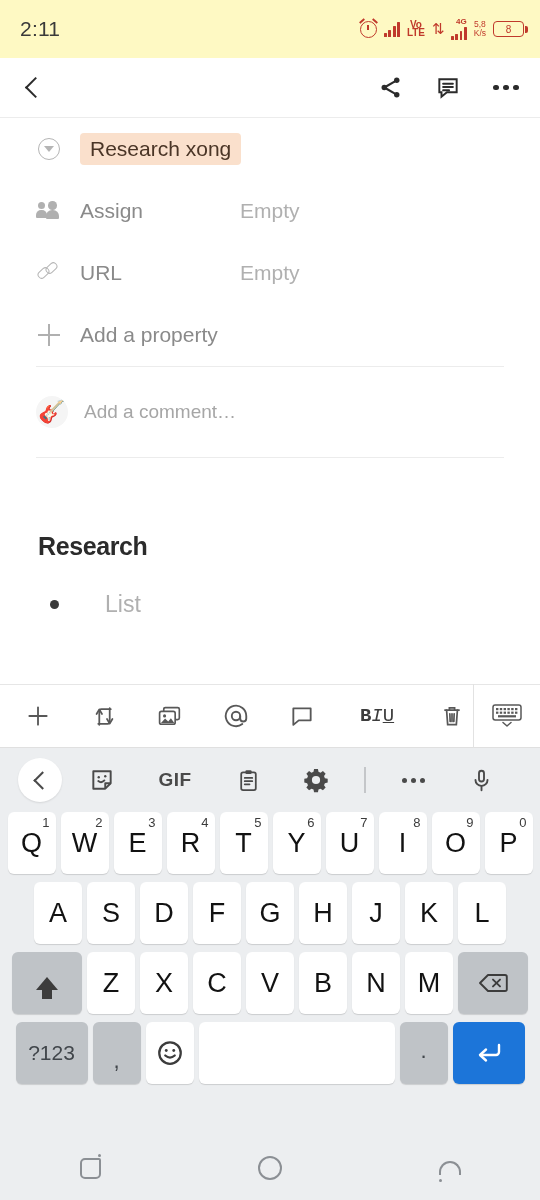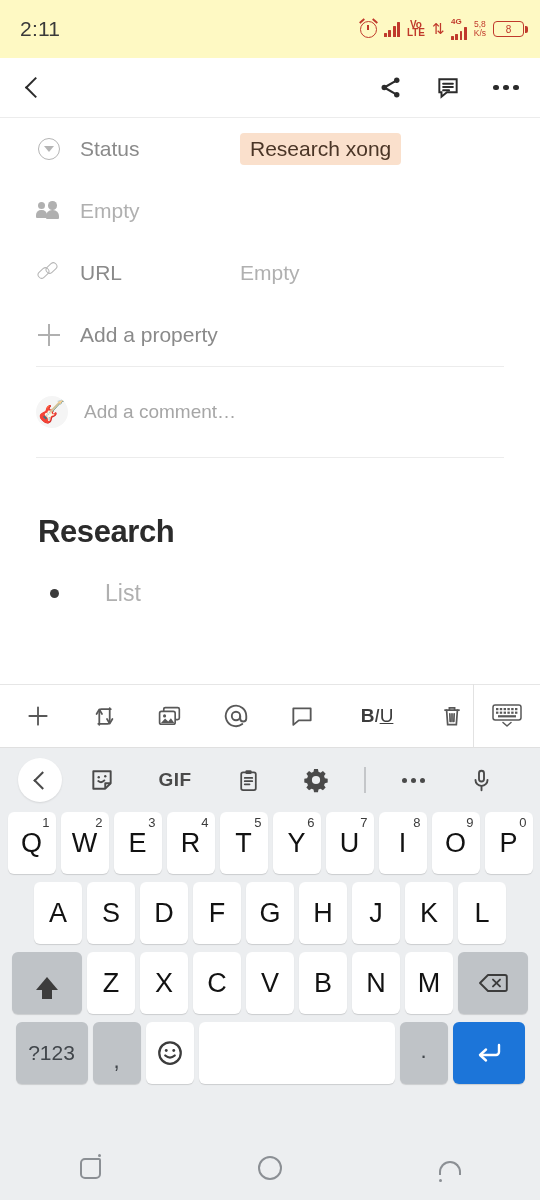--- a/index.html
+++ b/index.html
@@ -104,21 +104,21 @@
   }
   .avatar{
     width:32px;height:32px;border-radius:50%;margin-right:16px;
     background:#f5f5f5;display:flex;align-items:center;justify-content:center;
     font-size:22px;line-height:1;overflow:hidden;
   }
   .comment-ph{font-size:19px;color:#a6a6a6;}
 
   
   .doc{padding:56px 38px 0 38px;}
-  .doc-h1{font-size:31px;font-weight:bold;color:#2b2b2b;letter-spacing:-.4px;}
+  .doc-h1{font-size:25px;font-weight:bold;color:#2b2b2b;letter-spacing:-.4px;margin-top:18px;}
   .bullet-row{display:flex;align-items:center;margin-top:30px;padding-left:12px;gap:24px;}
   .bullet{width:9px;height:9px;border-radius:50%;background:#3a3a3a;margin-right:22px;}
   .bullet-text{font-size:23px;color:#b0b0b0;}
 
   
   .edtoolbar{
     position:absolute;left:0;top:684px;width:540px;height:64px;
     background:#fff;border-top:1px solid #e6e6e6;border-bottom:1px solid #e0e0e0;
     display:flex;align-items:center;
   }
@@ -217,21 +217,21 @@
     </div>
     <div class="si">
       <div class="volte">
         <div>Vo</div>
         <div>LTE</div>
       </div>
     </div>
     <div class="si">
       <div class="arrows">⇅</div>
     </div>
-    <div class="si" style="flex-direction:column;align-items:flex-start;">
+    <div class="si" style="flex-direction:column;align-items:flex-end;">
       <div class="g4">4G</div>
       <div class="bars" style="height:13px;">
           <span style="height:4px"></span>
           <span style="height:6px"></span>
           <span style="height:9px"></span>
           <span style="height:13px"></span>
         </div>
     </div>
     <div class="si">
       <div class="kbs">
@@ -274,33 +274,33 @@
     </div>
   </div>
 </div>
 
 <div class="content">
 
   <div class="prop-row">
     <div class="prop-ic">
         <div class="ic-select"></div>
       </div>
-    <div class="prop-label">Status</div>
     <div class="badge">Research xong</div>
   </div>
 
   <div class="prop-row">
     <div class="prop-ic">
       <div class="ic-people">
           <i class="h1"></i>
           <i class="h2"></i>
           <i class="b1"></i>
           <i class="b2"></i>
         </div>
     </div>
+    <div class="prop-label">Assign</div>
     <div class="prop-val">Empty</div>
   </div>
 
   <div class="prop-row">
     <div class="prop-ic">
       <div class="ic-link">
           <i class="l1"></i>
           <i class="l2"></i>
         </div>
     </div>
@@ -367,21 +367,21 @@
         <path d="M15.6 12 v2.1 a2.6 2.6 0 0 0 5.2 0 V12 a8.8 8.8 0 1 0 -3.4 6.9" stroke-linecap="round"></path>
       </svg>
     </div>
 
     <div class="tb">
       <svg width="26" height="26" viewBox="0 0 24 24" fill="none" stroke="#585858" stroke-width="1.7" stroke-linejoin="round">
         <path d="M4 5 h16 v11 h-11 l-5 4.2 v-4.2 h0 z"></path>
       </svg>
     </div>
 
-    <div class="tb" style="width:54px;">
+    <div class="tb" style="width:54px;font-family:Liberation Mono, monospace;">
       <span class="biu"><b>B</b><i>I</i><u>U</u></span>
     </div>
 
     <div class="tb">
       <svg width="26" height="26" viewBox="0 0 24 24" fill="none" stroke="#585858" stroke-width="1.6" stroke-linecap="round">
         <path d="M5.5 6.5 h13"></path>
         <path d="M9.6 6.5 v-2 h4.8 v2"></path>
         <path d="M7 6.5 l1 13.5 h8 l1 -13.5"></path>
         <line x1="10" y1="10" x2="10.3" y2="17"></line>
         <line x1="12" y1="10" x2="12" y2="17"></line>

